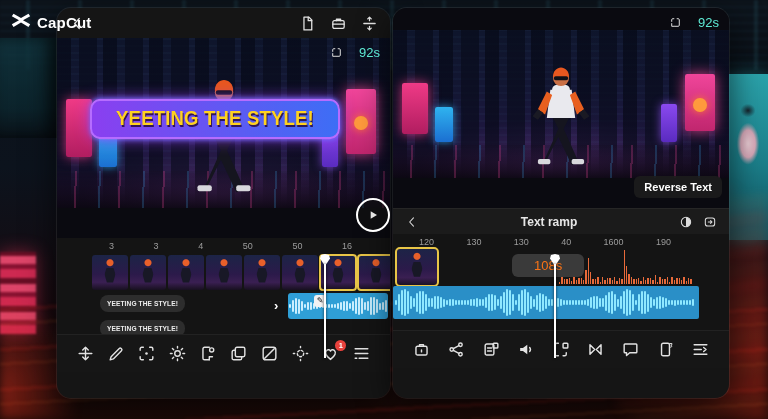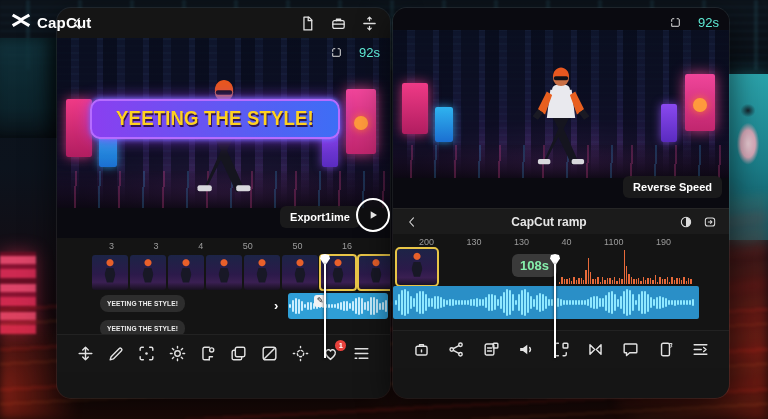--- a/index.html
+++ b/index.html
@@ -129,22 +129,22 @@
 
   .text-clip { position:absolute; left:43px; background:#2d2d2d; color:#ececec; border-radius:8px;
     font-size:6.6px; font-weight:700; padding:5px 7px; letter-spacing:.1px; white-space:nowrap; }
   .chev-mid { position:absolute; left:217px; top:44px; color:#fff; font-size:13px; font-weight:700; }
   .audio-clip { position:absolute; top:39px; height:26px; background:#2f9fd6; border-radius:3px;
     display:flex; align-items:center; gap:1px; padding:0 1px; overflow:hidden; }
   .audio-clip i { flex:0 0 2px; width:2px; background:#c9efff; border-radius:1px; }
   .clip-badge { position:absolute; left:26px; top:2px; width:12px; height:12px; background:#f2f2f2;
     border-radius:3px; color:#222; font-size:8px; line-height:12px; text-align:center; z-index:2; }
 
-  .time-badge { position:absolute; left:119px; top:4px; background:#3a3a3a; color:#86efac;
-    font-size:13px; font-weight:700; padding:4px 8px; border-radius:6px; }
+  .time-badge { position:absolute; left:119px; top:4px; background:#3a3a3a; color:#f97316;
+    font-size:13px; font-weight:400; padding:4px 22px; border-radius:6px; }
   .wave-orange { position:absolute; left:166px; top:0; width:136px; height:34px;
     display:flex; align-items:flex-end; gap:1px; overflow:hidden; }
   .wave-orange i { flex:0 0 1.4px; width:1.4px; background:#e86a3a; }
   .wave-blue-big { position:absolute; left:0; top:36px; width:306px; height:33px; background:#2a8fc7;
     display:flex; align-items:center; gap:1px; padding:0 2px; overflow:hidden; border-radius:2px; }
   .wave-blue-big i { flex:0 0 2px; width:2px; background:#8fe8ff; border-radius:1px; }
 
   .playhead { position:absolute; z-index:8; }
   .ph-line { position:absolute; left:4px; top:10px; width:2px; height:94px; background:#fff;
     box-shadow:0 0 3px rgba(0,0,0,.8); }
@@ -235,21 +235,20 @@
       <div class="duration">
         <span class="ic ic-sm">
             <svg viewBox="0 0 24 24" fill="none" stroke="currentColor" stroke-width="1.8" stroke-linecap="round" stroke-linejoin="round">
               <path d="M9 5H7a2 2 0 0 0-2 2v3M15 5h2a2 2 0 0 1 2 2v10a2 2 0 0 1-2 2h-6"></path>
               <path d="M5 14v5h5"></path>
             </svg>
           </span>
         <span>92s</span>
       </div>
       <div class="caption" id="caption-pill" style="background: linear-gradient(90deg, rgb(138, 63, 240), rgb(61, 110, 245)); color: rgb(255, 210, 31);">YEETING THE STYLE!</div>
-      <button class="pv-btn" id="export-btn">Export1ime</button>
     </div>
 
     <div class="ruler ruler-l">
         <span>3</span>
         <span>3</span>
         <span>4</span>
         <span>50</span>
         <span>50</span>
         <span>16</span>
       </div>
@@ -400,49 +399,49 @@
       </div>
       <div class="duration">
         <span class="ic ic-sm">
             <svg viewBox="0 0 24 24" fill="none" stroke="currentColor" stroke-width="1.8" stroke-linecap="round" stroke-linejoin="round">
               <path d="M9 5H7a2 2 0 0 0-2 2v3M15 5h2a2 2 0 0 1 2 2v10a2 2 0 0 1-2 2h-6"></path>
               <path d="M5 14v5h5"></path>
             </svg>
           </span>
         <span>92s</span>
       </div>
-      <button class="pv-btn" id="reverse-btn">Reverse Speed</button>
+      <button class="pv-btn" id="reverse-btn">Reverse Text</button>
     </div>
 
     <div class="tl-header">
       <span class="ic">
           <svg viewBox="0 0 24 24" fill="none" stroke="currentColor" stroke-width="1.8" stroke-linecap="round" stroke-linejoin="round">
             <path d="M14.5 5 8 12l6.5 7"></path>
           </svg>
         </span>
-      <span class="tl-title-c">CapCut ramp</span>
+      <span class="tl-title-c">Text ramp</span>
       <span class="ic">
           <svg viewBox="0 0 24 24" fill="none" stroke="currentColor" stroke-width="1.8" stroke-linecap="round" stroke-linejoin="round">
             <circle cx="12" cy="12" r="8"></circle>
             <path d="M12 4a8 8 0 0 1 0 16z" fill="currentColor" stroke="none"></path>
           </svg>
         </span>
       <span class="ic">
           <svg viewBox="0 0 24 24" fill="none" stroke="currentColor" stroke-width="1.8" stroke-linecap="round" stroke-linejoin="round">
             <rect x="4" y="5" width="16" height="14" rx="4"></rect>
             <path d="M9 12h6M13 9.5 15.5 12 13 14.5"></path>
           </svg>
         </span>
     </div>
     <div class="ruler ruler-r">
-        <span>200</span>
+        <span>120</span>
         <span>130</span>
         <span>130</span>
         <span>40</span>
-        <span>1100</span>
+        <span>1600</span>
         <span>190</span>
       </div>
 
     <div class="tl-body">
       <div class="thumb thumb-big sel" style="position:absolute; left:3px; top:-2px"></div>
       <div class="time-badge">108s</div>
       <div class="wave-orange" id="wave-orange" style="align-items: flex-end;">
           <i style="height: 2px;"></i>
           <i style="height: 6.8px;"></i>
           <i style="height: 4.6px;"></i>

